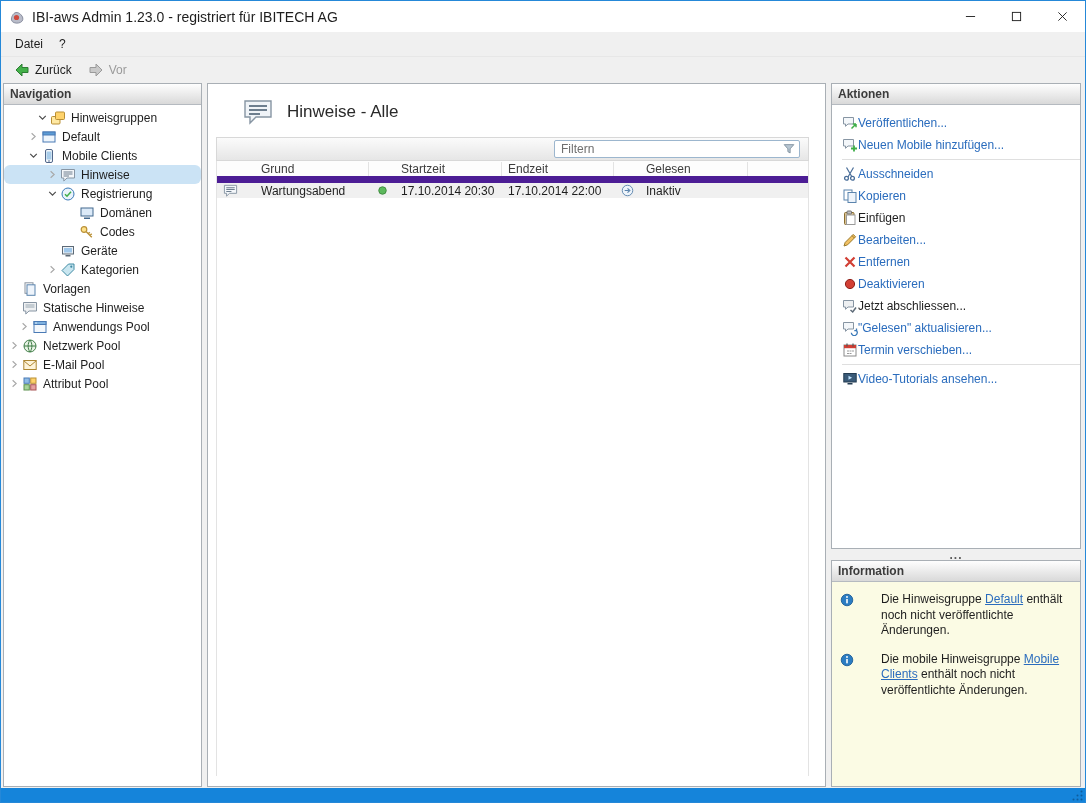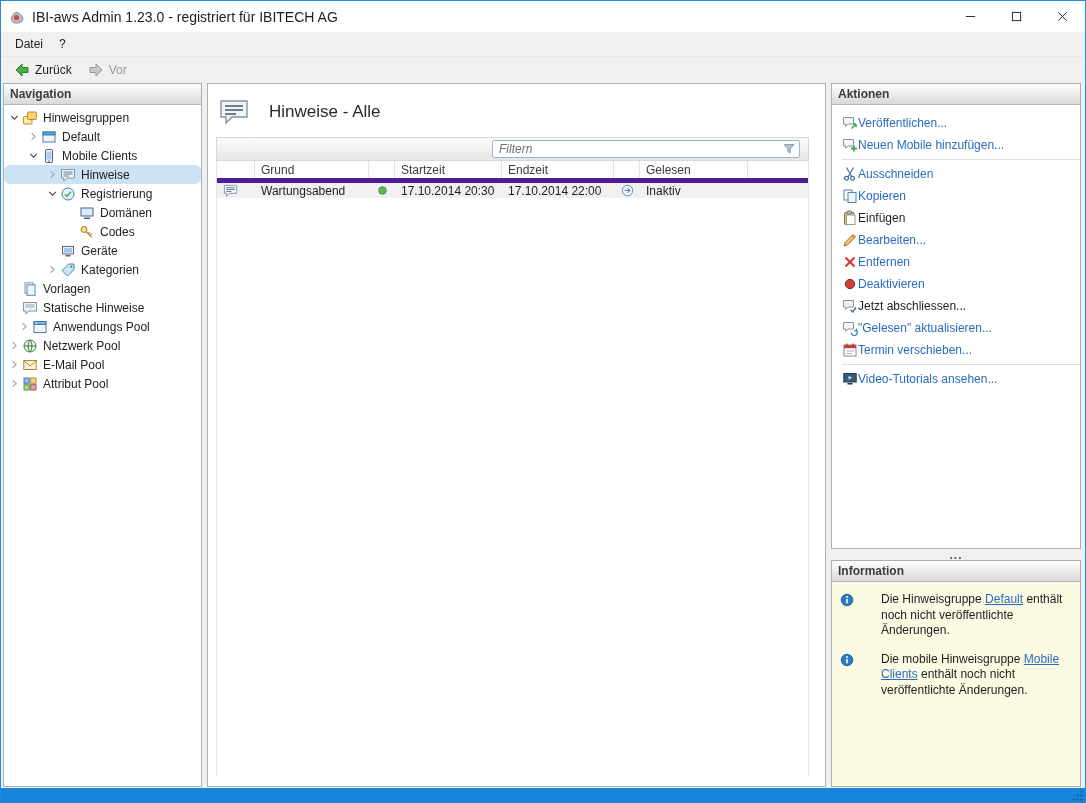--- a/index.html
+++ b/index.html
@@ -34,34 +34,34 @@
   .tree { padding-top: 3px; overflow: hidden; }
   .tree-row { height: 19px; display: flex; align-items: center; cursor: default; white-space: nowrap; }
   .tree-row.selected { background: #cbe3f5; border-radius: 6px; }
   .chev { flex: 0 0 15px; height: 15px; }
   .chev svg { width: 15px; height: 15px; display: block; }
   .icon.tree-icon { flex: 0 0 16px; width: 16px; height: 16px; margin-right: 5px; }
   .tree-label { overflow: hidden; }
 
   
   .main-panel { flex: 1; }
-  .main-title-row { display: flex; align-items: center; gap: 20px; padding: 14px 0 12px 11px; }
+  .main-title-row { display: flex; align-items: center; gap: 14px; padding: 14px 0 12px 22px; margin-left: 13px; }
   .big-icon { width: 30px; height: 27px; }
   .big-icon svg { width: 100%; height: 100%; display: block; }
   .main-title { font-size: 17px; color: #2a2a2a; }
 
   .filter-row { margin: 0 16px 0 8px; flex: 0 0 24px; background: linear-gradient(#fbfbfb, #e6e6e6); border: 1px solid #d8d8d8; display: flex; align-items: center; justify-content: flex-end; }
-  .filter-box { position: relative; width: 308px; margin-right: 8px; font-style: italic; }
+  .filter-box { position: relative; width: 246px; margin-right: 8px; }
   .filter-box input { width: 100%; height: 18px; border: 1px solid #9cb6ce; border-radius: 2px; padding: 0 22px 0 6px; font: inherit; font-size: 12px; color: #1e1e1e; outline: none; background: #fff; }
   .filter-box input::placeholder { color: #6e6e6e; }
   .filter-funnel { position: absolute; right: 4px; top: 2px; width: 14px; height: 14px; }
   .filter-funnel svg { width: 100%; height: 100%; display: block; }
 
   .table-region { margin: 0 16px 10px 8px; flex: 1; border-left: 1px solid #e3e3e3; border-right: 1px solid #e3e3e3; display: flex; flex-direction: column; min-height: 0; }
-  .thead { display: flex; flex: 0 0 22px; border-bottom: 5px solid #4c1d95; background: #fdfdfd; }
+  .thead { display: flex; flex: 0 0 22px; border-bottom: 7px solid #4c1d95; background: #fdfdfd; align-items: flex-end; }
   .th { display: flex; align-items: center; padding-left: 6px; border-right: 1px solid #e3e3e3; color: #3c3c3c; cursor: default; }
   .tr { display: flex; flex: 0 0 21px; background: #f0f0f0; align-items: center; cursor: default; }
   .td { display: flex; align-items: center; padding-left: 6px; overflow: hidden; white-space: nowrap; height: 100%; }
   .col0 { flex: 0 0 38px; }
   .col1 { flex: 0 0 114px; }
   .col2 { flex: 0 0 26px; justify-content: center; padding-left: 0; }
   .col3 { flex: 0 0 107px; }
   .col4 { flex: 0 0 112px; }
   .col5 { flex: 0 0 26px; justify-content: center; padding-left: 0; }
   .col6 { flex: 0 0 108px; }
@@ -148,21 +148,21 @@
         </span>
       <span>Vor</span>
     </span>
   </div>
 
   <div class="content">
 
     <div class="panel nav-panel">
       <div class="panel-header">Navigation</div>
       <div class="tree">
-          <div class="tree-row" style="padding-left: 3px;">
+          <div class="tree-row" style="padding-left: 3px; margin-left: 28px;">
             <span class="chev">
               <svg viewBox="0 0 16 16">
                 <path d="M4.5 6.2L8 9.8l3.5-3.6" fill="none" stroke="#4a4a4a" stroke-width="1.2"></path>
               </svg>
             </span>
             <span class="icon tree-icon">
               <svg viewBox="0 0 16 16">
                 <rect x="1.5" y="6.5" width="8.5" height="7.5" rx="1" fill="#ffe9a3" stroke="#b98f35"></rect>
                 <rect x="5.5" y="2" width="9" height="7.5" rx="1" fill="#ffd36b" stroke="#b98f35"></rect>
               </svg>

